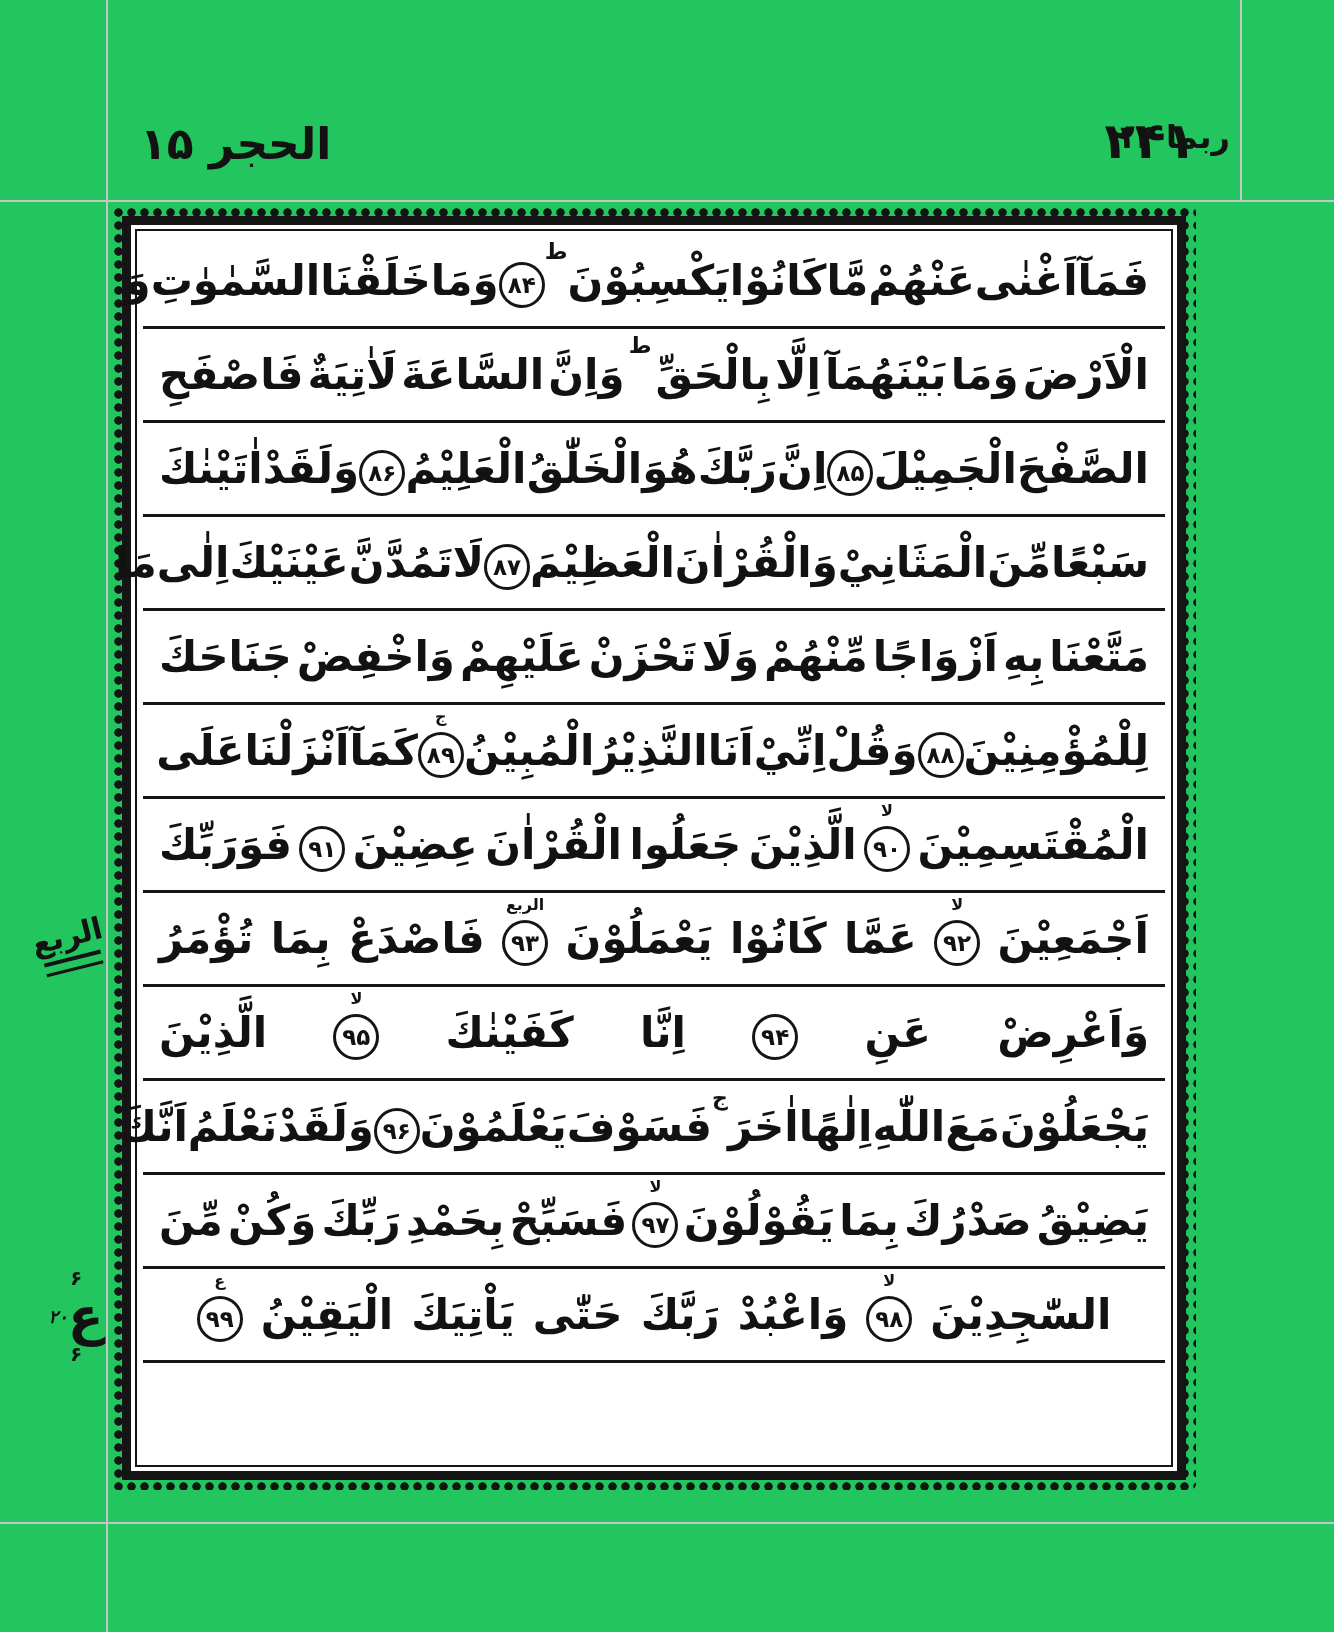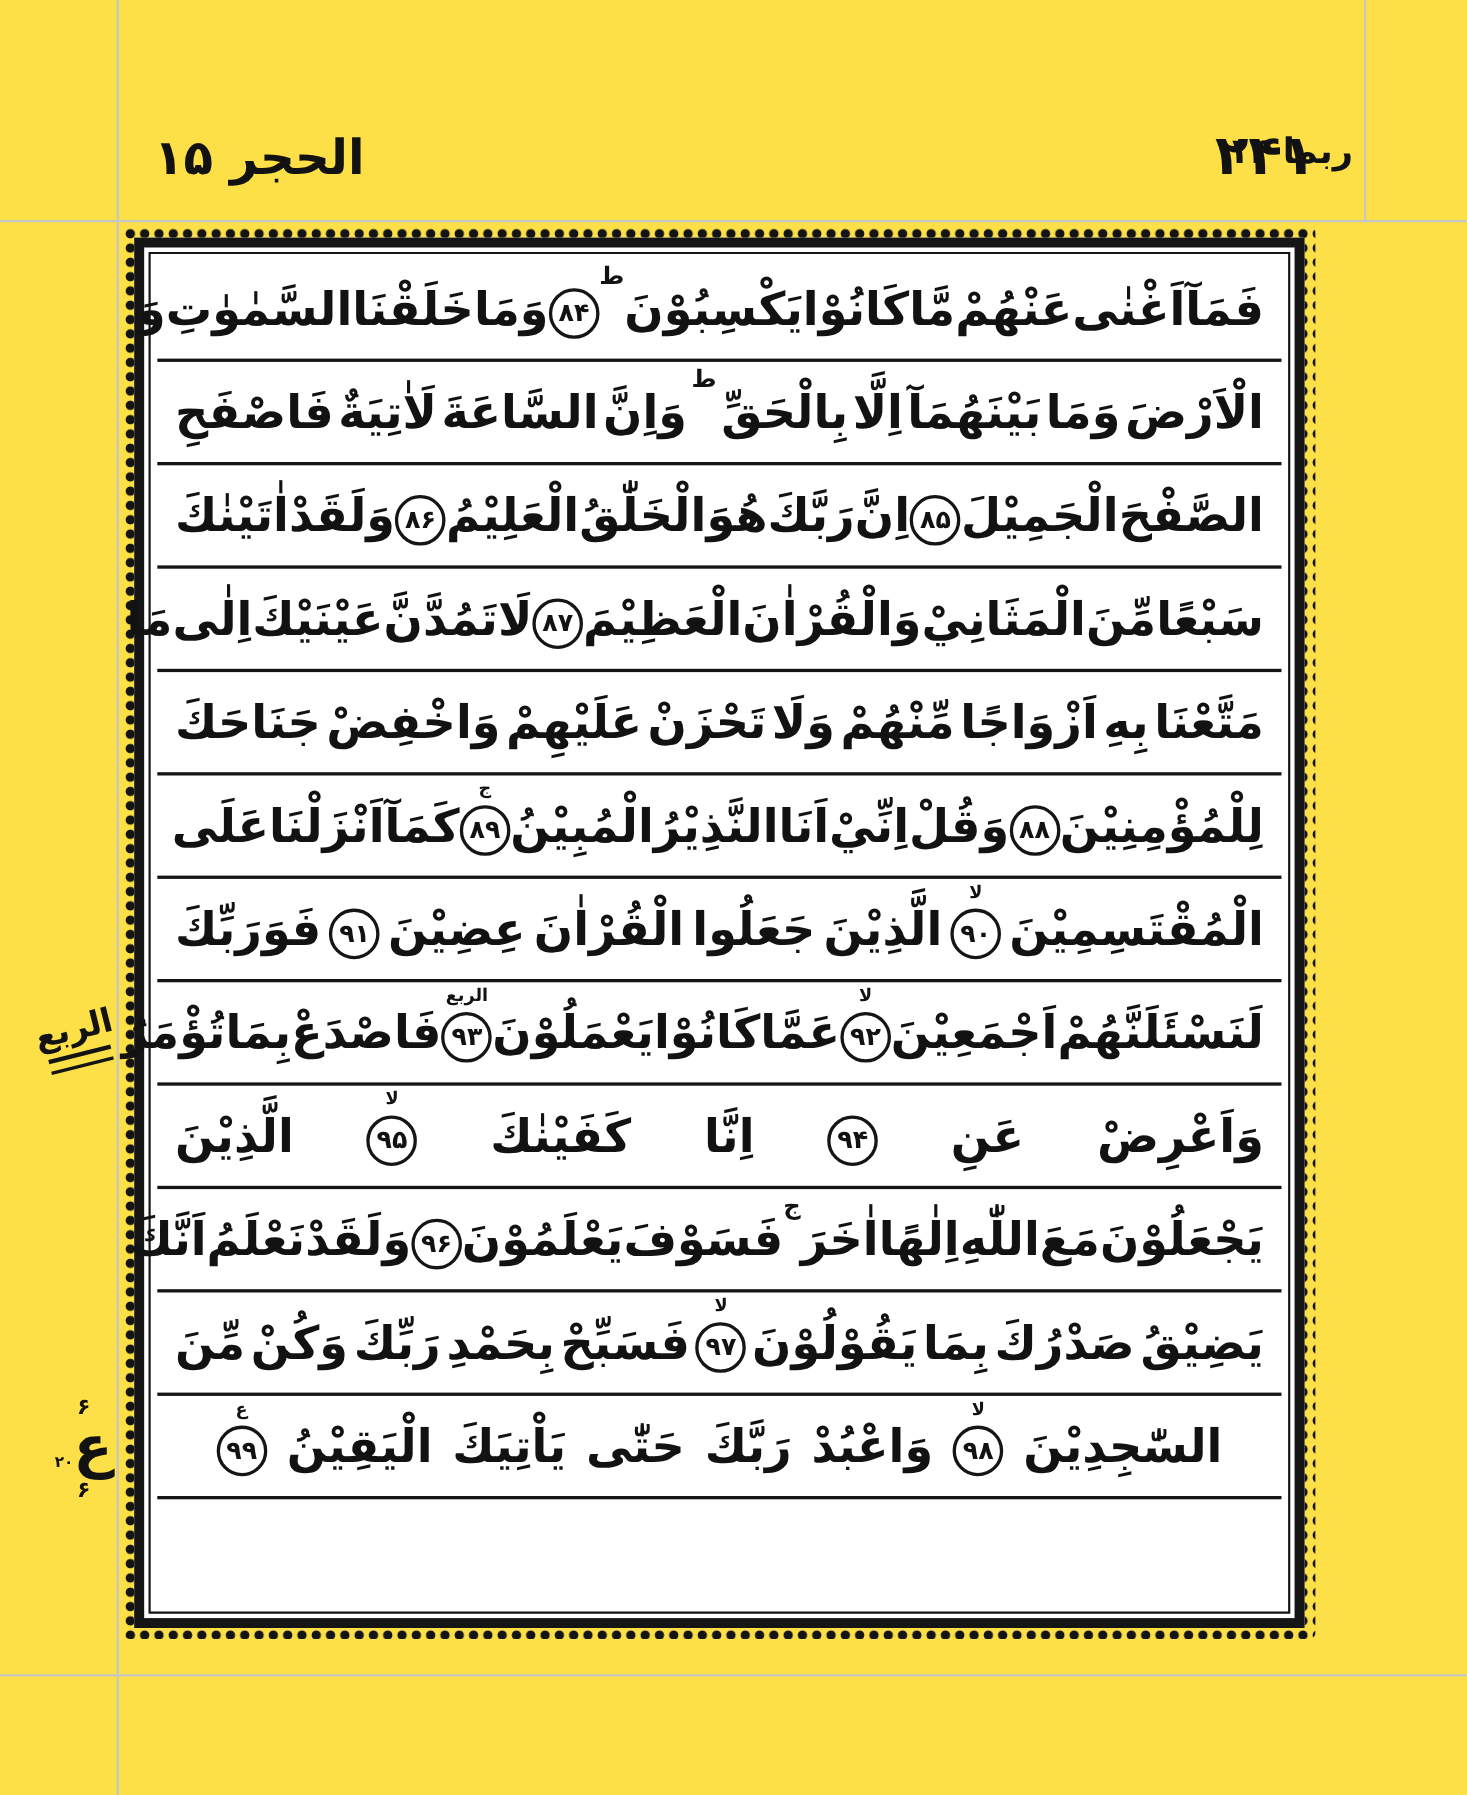--- a/index.html
+++ b/index.html
@@ -1,17 +1,17 @@
 <!DOCTYPE html>
 <html lang="ar" dir="rtl"><head>
 <meta charset="utf-8">
 <style>
   html,body { margin:0; padding:0; background:#ffffff; }
   .page {
-    position:relative; width:1334px; height:1632px; background:#fde047;
+    position:relative; width:1334px; height:1632px; background:#22c55e;
     font-family:"DejaVu Sans", sans-serif; color:#121212; overflow:hidden;
   }
   
   .rule { position:absolute; background:#c6c6c6; }
   .rule.h-top    { left:0; top:200px;  width:1334px; height:2px; }
   .rule.h-bottom { left:0; top:1522px; width:1334px; height:2px; }
   .rule.v-left   { left:106px; top:0;  width:2px; height:1632px; }
   .rule.v-right  { left:1240px; top:0; width:2px; height:202px; }
 
   
@@ -61,21 +61,21 @@
     font-size:30px; font-weight:bold; transform:rotate(-14deg);
   }
   .quarter-marker .flourish { width:58px; margin:4px auto 0; border-top:4px solid #141414; border-bottom:3px solid #141414; height:7px; }
   .ruku-marker {
     position:absolute; left:44px; top:1266px; width:64px;
     display:flex; flex-direction:column; align-items:center; font-weight:bold;
   }
   .ruku-top, .ruku-bottom { font-size:20px; line-height:1.2; }
   .ruku-mid { display:flex; align-items:flex-end; direction:rtl; }
   .ruku-letter { font-size:52px; line-height:1; }
-  .ruku-middle { font-size:14px; margin-bottom:4px; }
+  .ruku-middle { font-size:18px; margin-bottom:15px;font-style:italic; }
 
   
   .manzil { position:absolute; left:112px; top:1534px; width:1084px; text-align:center; font-size:38px; font-weight:bold; }
 </style>
 </head>
 <body>
 
 <div class="page">
 
   <div class="rule h-top"></div>
@@ -169,21 +169,20 @@
           <span class="word">الْمُقْتَسِمِيْنَ</span>
           <span class="ayah">۹۰<span class="ayah-mark">لا</span></span>
           <span class="word">الَّذِيْنَ</span>
           <span class="word">جَعَلُوا</span>
           <span class="word">الْقُرْاٰنَ</span>
           <span class="word">عِضِيْنَ</span>
           <span class="ayah">۹۱</span>
           <span class="word">فَوَرَبِّكَ</span>
         </div>
         <div class="row">
-          <span class="word">لَنَسْئَلَنَّهُمْ</span>
           <span class="word">اَجْمَعِيْنَ</span>
           <span class="ayah">۹۲<span class="ayah-mark">لا</span></span>
           <span class="word">عَمَّا</span>
           <span class="word">كَانُوْا</span>
           <span class="word">يَعْمَلُوْنَ</span>
           <span class="ayah">۹۳<span class="ayah-mark">الربع</span></span>
           <span class="word">فَاصْدَعْ</span>
           <span class="word">بِمَا</span>
           <span class="word">تُؤْمَرُ</span>
         </div>

